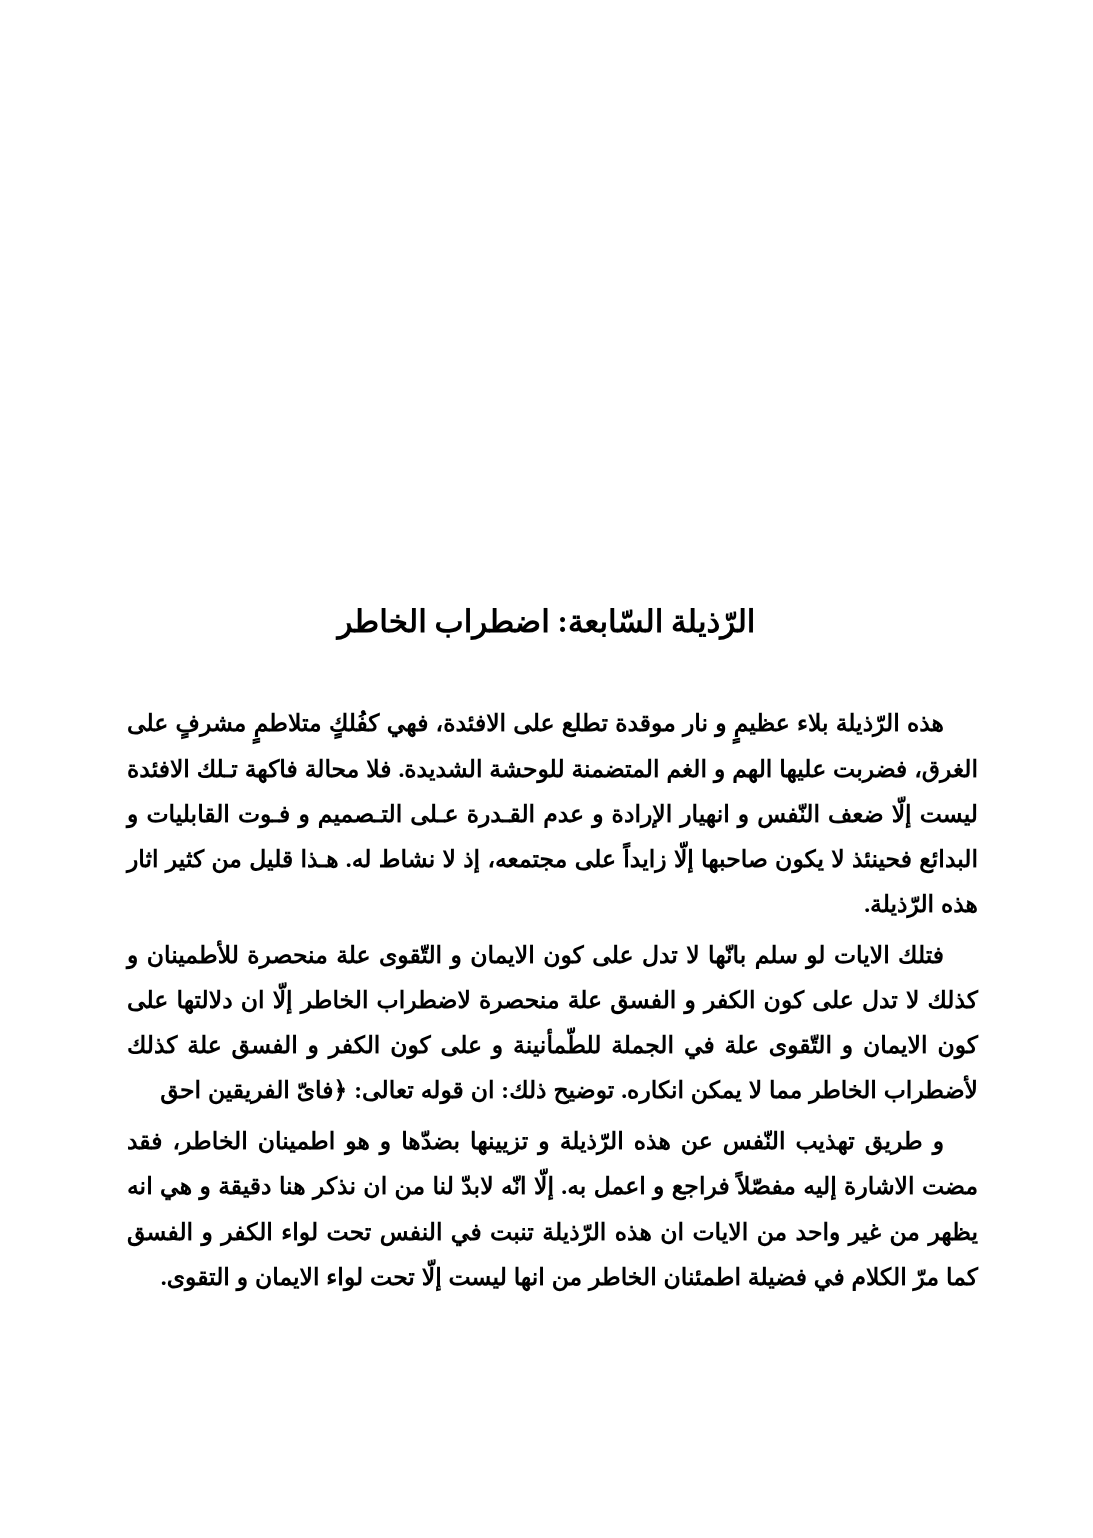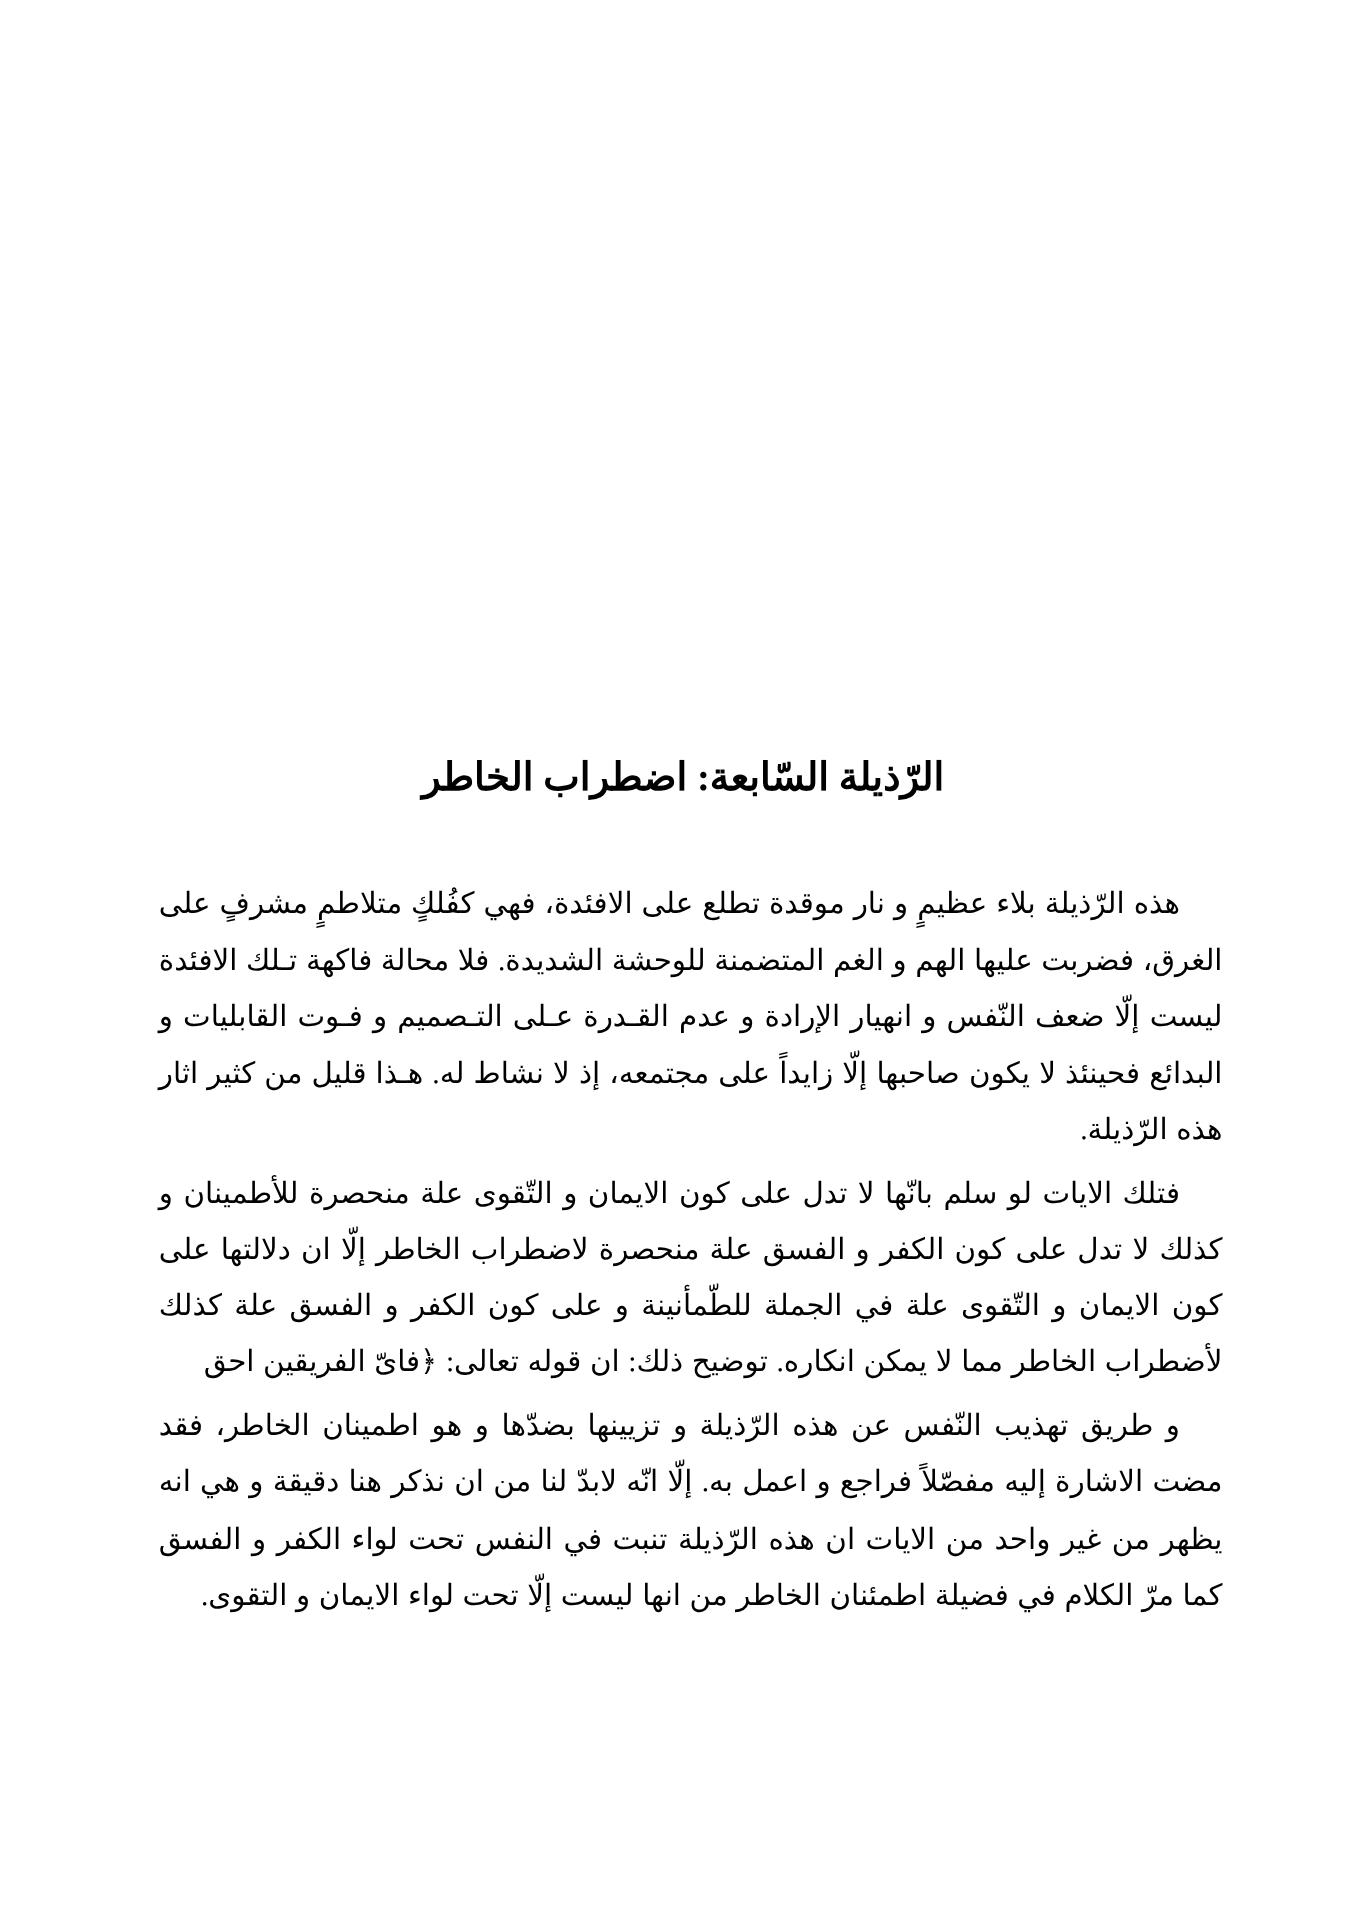--- a/index.html
+++ b/index.html
@@ -32,21 +32,21 @@
     line-height: 1.4;
     margin: 0 0 58px 0;
     direction: rtl;
   }
   .para {
     direction: rtl;
     text-align: justify;
     text-align-last: right;
     font-size: 23.5px;
     line-height: 1.92;
-    font-weight: 400;
+    font-weight: 700;
     margin: 0 0 6px 12px;
     text-indent: 34px;
     word-spacing: 1px;
   }
   .para:last-of-type {
     margin-bottom: 0;
   }
 </style>
 </head>
 <body>

